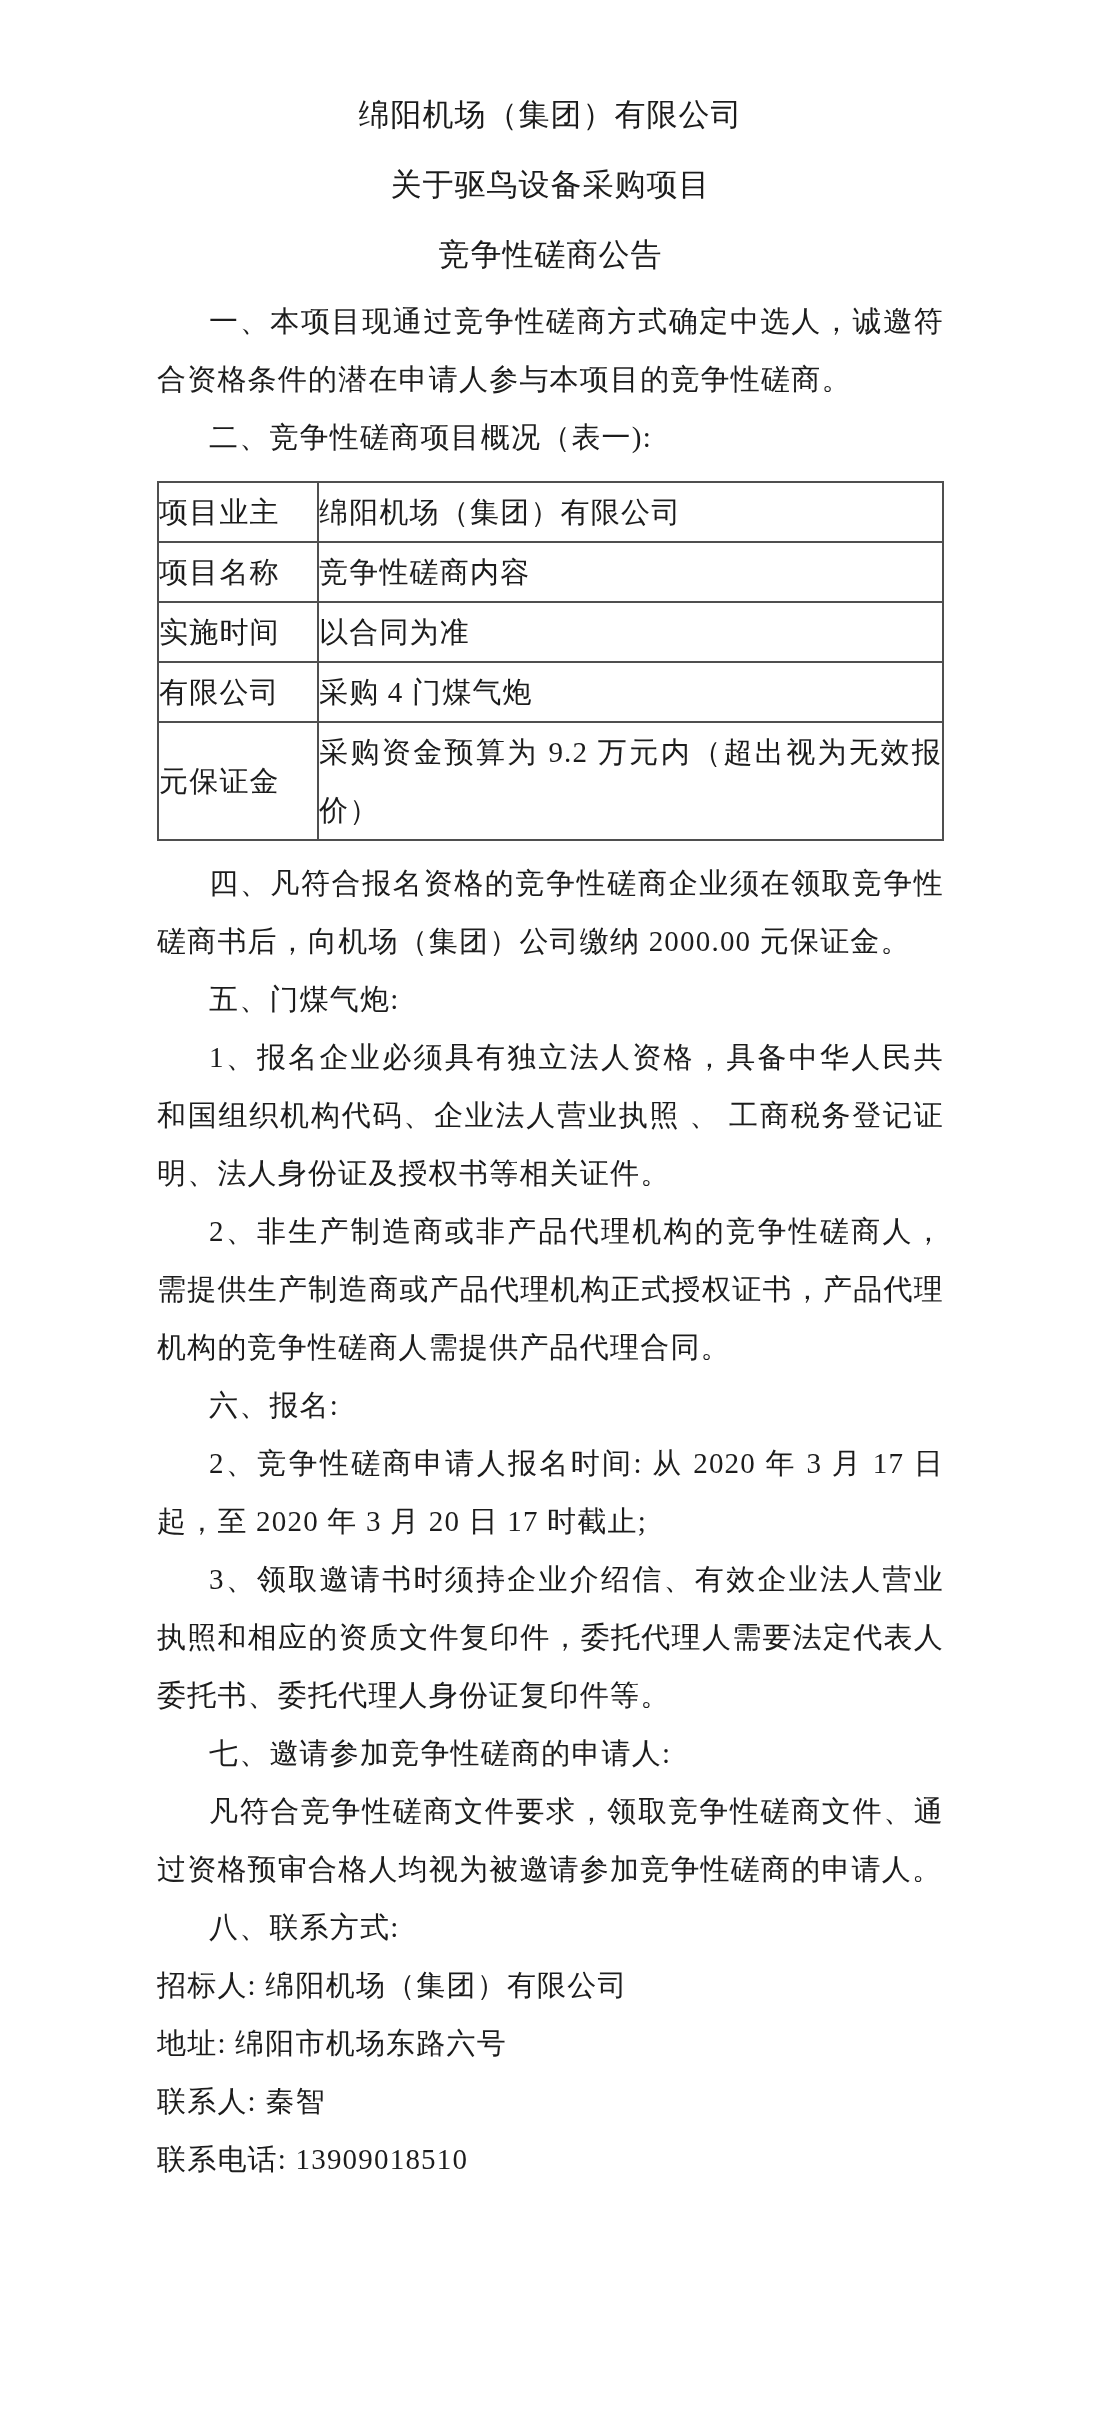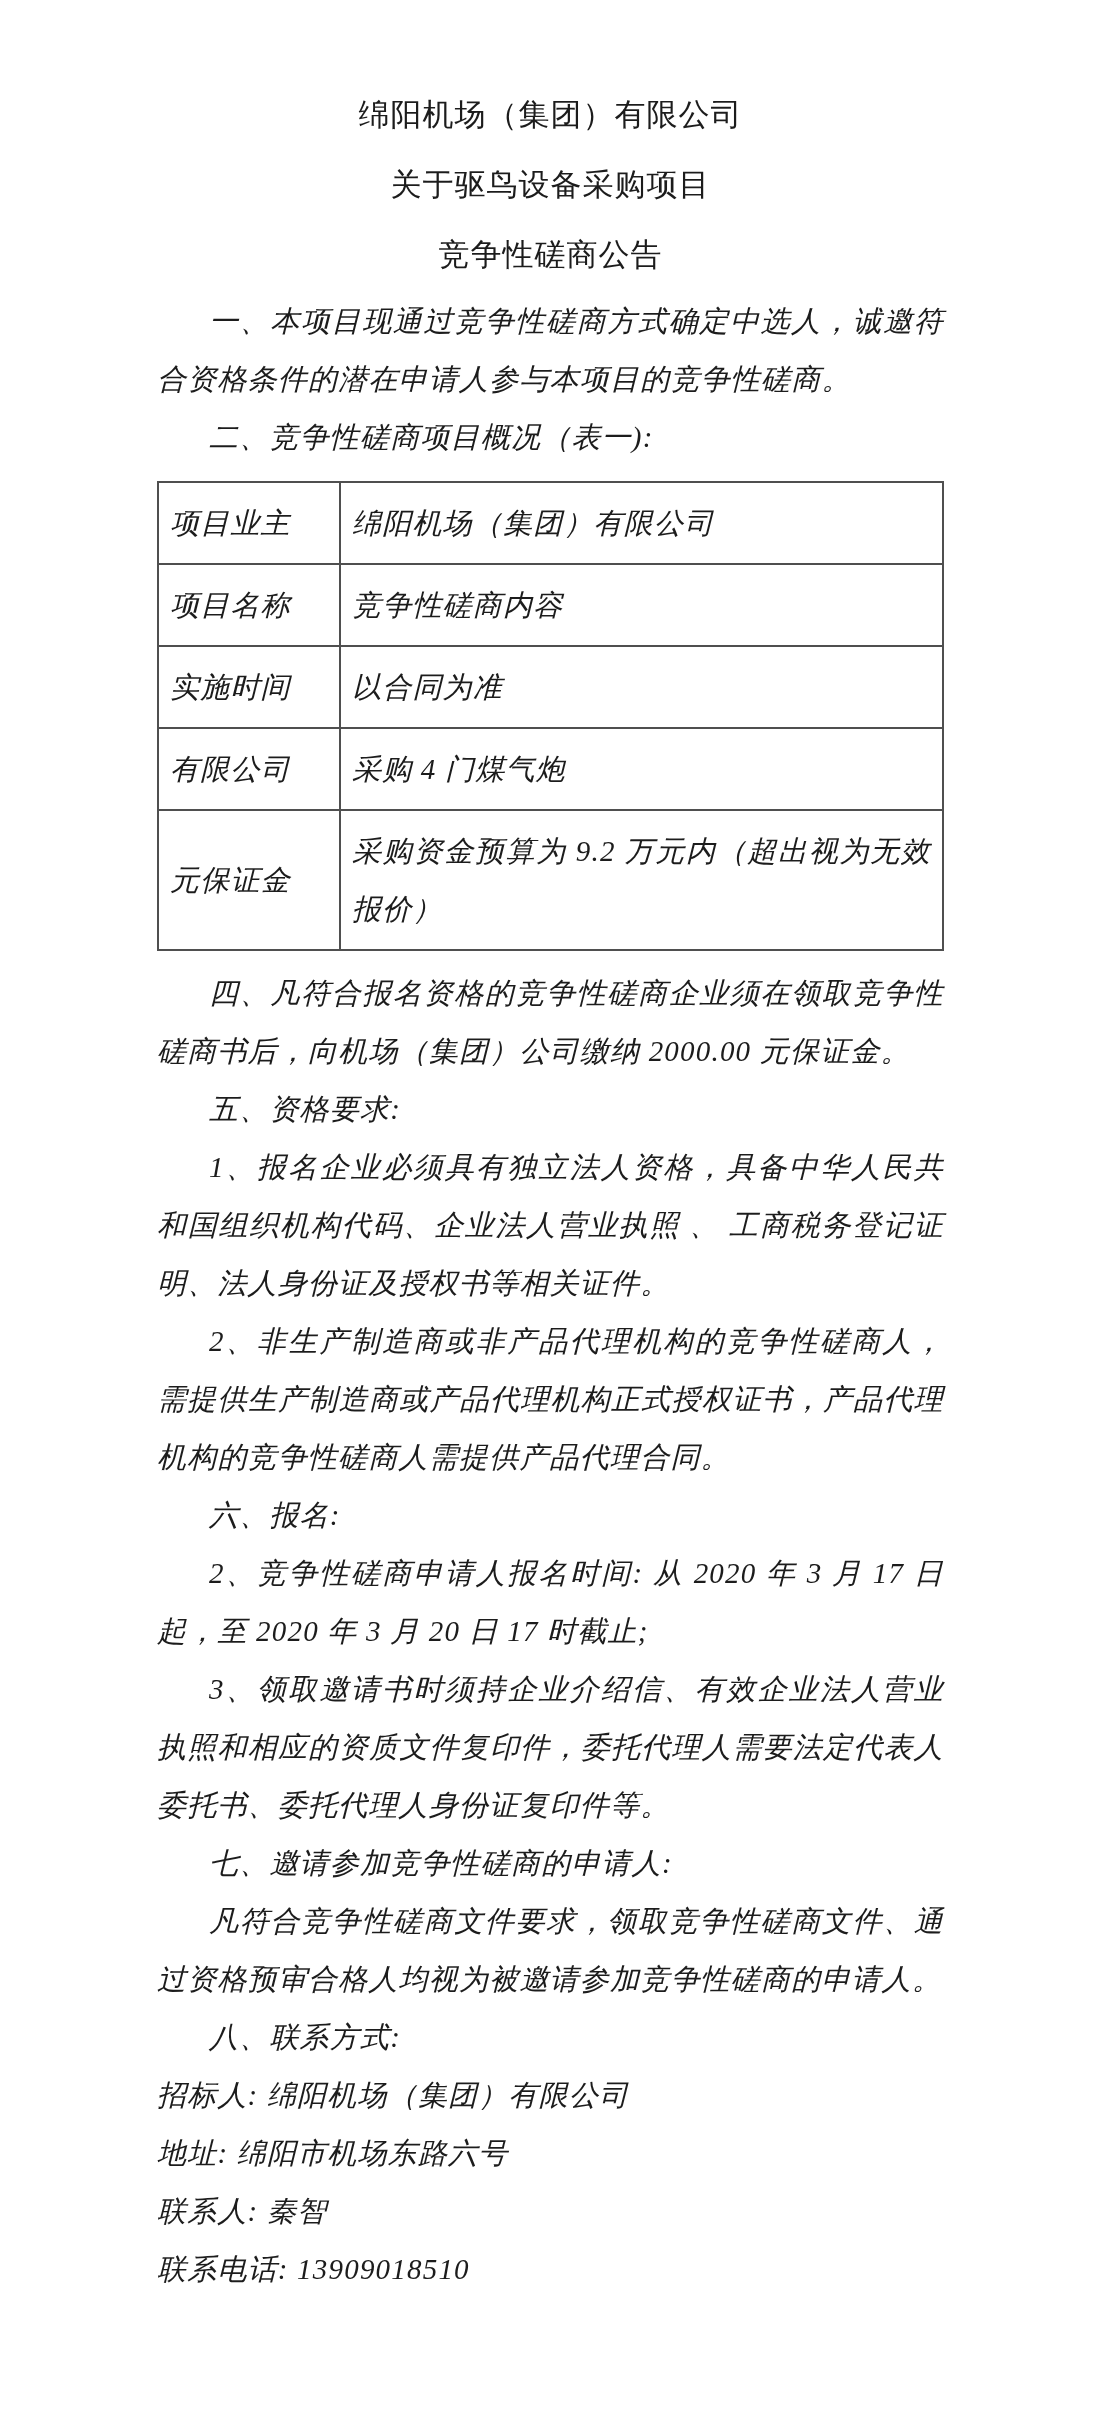--- a/index.html
+++ b/index.html
@@ -31,21 +31,20 @@
   .titles h1 {
     margin: 0;
     font-size: 31px;
     font-weight: 400;
   }
   .body-text {
     margin-top: 2px;
     font-size: 29px;
     line-height: 58px;
     letter-spacing: 1.2px;
-    font-style: italic;
   }
   p.para {
     margin: 0;
     text-align: justify;
     text-justify: inter-character;
     text-indent: 52px;
   }
   p.para.flush {
     text-indent: 0;
   }
@@ -54,21 +53,21 @@
     border-collapse: collapse;
     margin: 15px 0 13px 0;
     table-layout: fixed;
   }
   table.overview td {
     border: 2px solid #4f4f4f;
     font-size: 29px;
     line-height: 58px;
     letter-spacing: 1.2px;
     vertical-align: middle;
-    padding: 11px;
+    padding: 0;
   }
   td.label-cell {
     width: 158px;
     padding-left: 13px;
     padding-right: 4px;
   }
   td.value-cell {
     padding-left: 16px;
     padding-right: 12px;
     text-align: justify;
@@ -112,21 +111,21 @@
           <td class="value-cell">采购 4 门煤气炮</td>
         </tr>
         <tr class="row-double">
           <td class="label-cell">元保证金</td>
           <td class="value-cell">采购资金预算为 9.2 万元内（超出视为无效报价）</td>
         </tr>
       </tbody>
     </table>
 
     <p class="para">四、凡符合报名资格的竞争性磋商企业须在领取竞争性磋商书后，向机场（集团）公司缴纳 2000.00 元保证金。</p>
-    <p class="para">五、资格要求:</p>
+    <p class="para">五、门煤气炮:</p>
     <p class="para">1、报名企业必须具有独立法人资格，具备中华人民共和国组织机构代码、企业法人营业执照 、 工商税务登记证明、法人身份证及授权书等相关证件。</p>
     <p class="para">2、非生产制造商或非产品代理机构的竞争性磋商人，需提供生产制造商或产品代理机构正式授权证书，产品代理机构的竞争性磋商人需提供产品代理合同。</p>
     <p class="para">六、报名:</p>
     <p class="para">2、竞争性磋商申请人报名时间: 从 2020 年 3 月 17 日起，至 2020 年 3 月 20 日 17 时截止;</p>
     <p class="para">3、领取邀请书时须持企业介绍信、有效企业法人营业执照和相应的资质文件复印件，委托代理人需要法定代表人委托书、委托代理人身份证复印件等。</p>
     <p class="para">七、邀请参加竞争性磋商的申请人:</p>
     <p class="para">凡符合竞争性磋商文件要求，领取竞争性磋商文件、通过资格预审合格人均视为被邀请参加竞争性磋商的申请人。</p>
     <p class="para">八、联系方式:</p>
 
     <p class="para flush">招标人: 绵阳机场（集团）有限公司</p>

